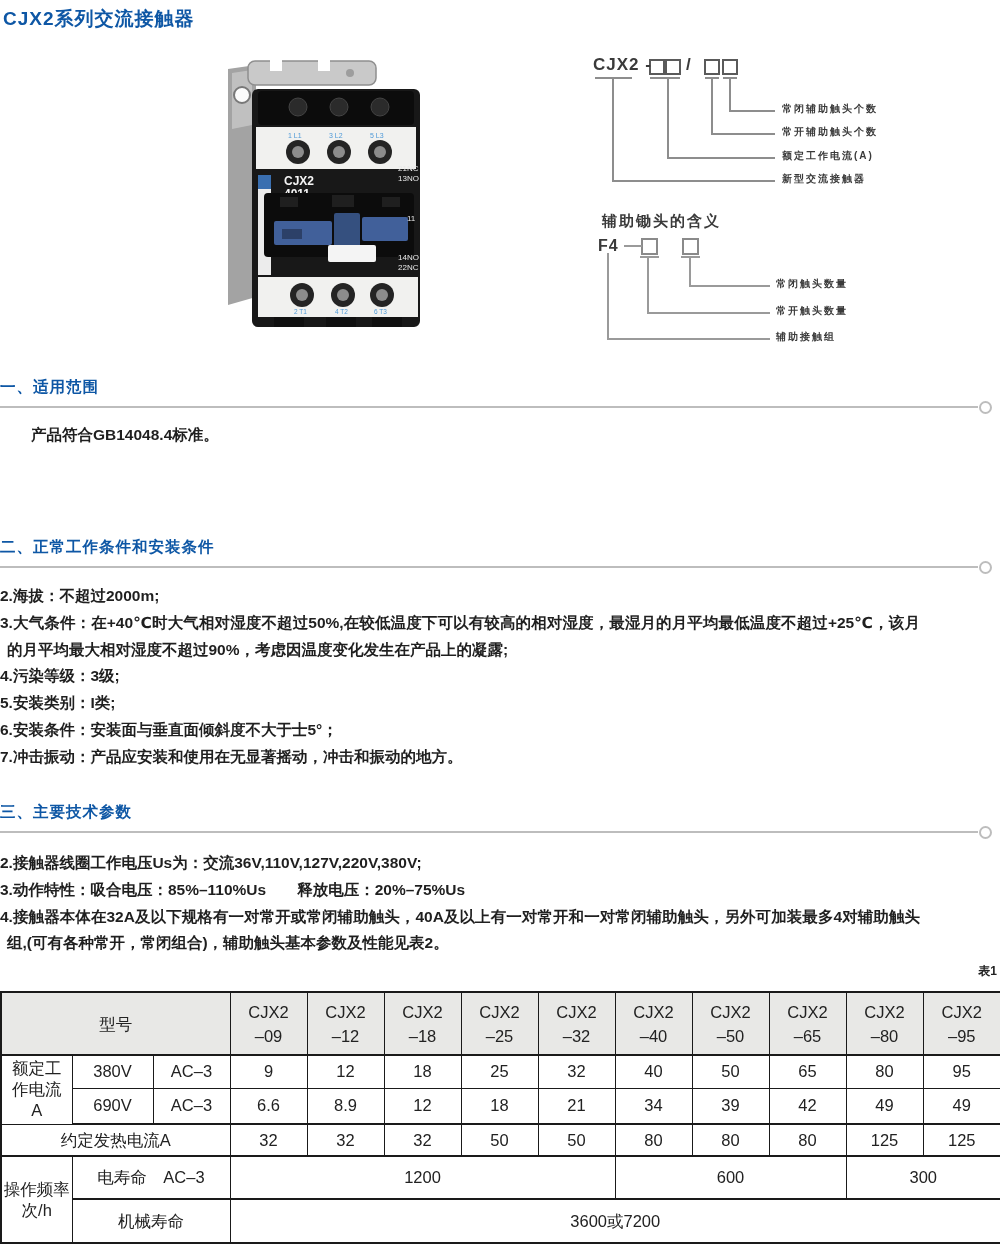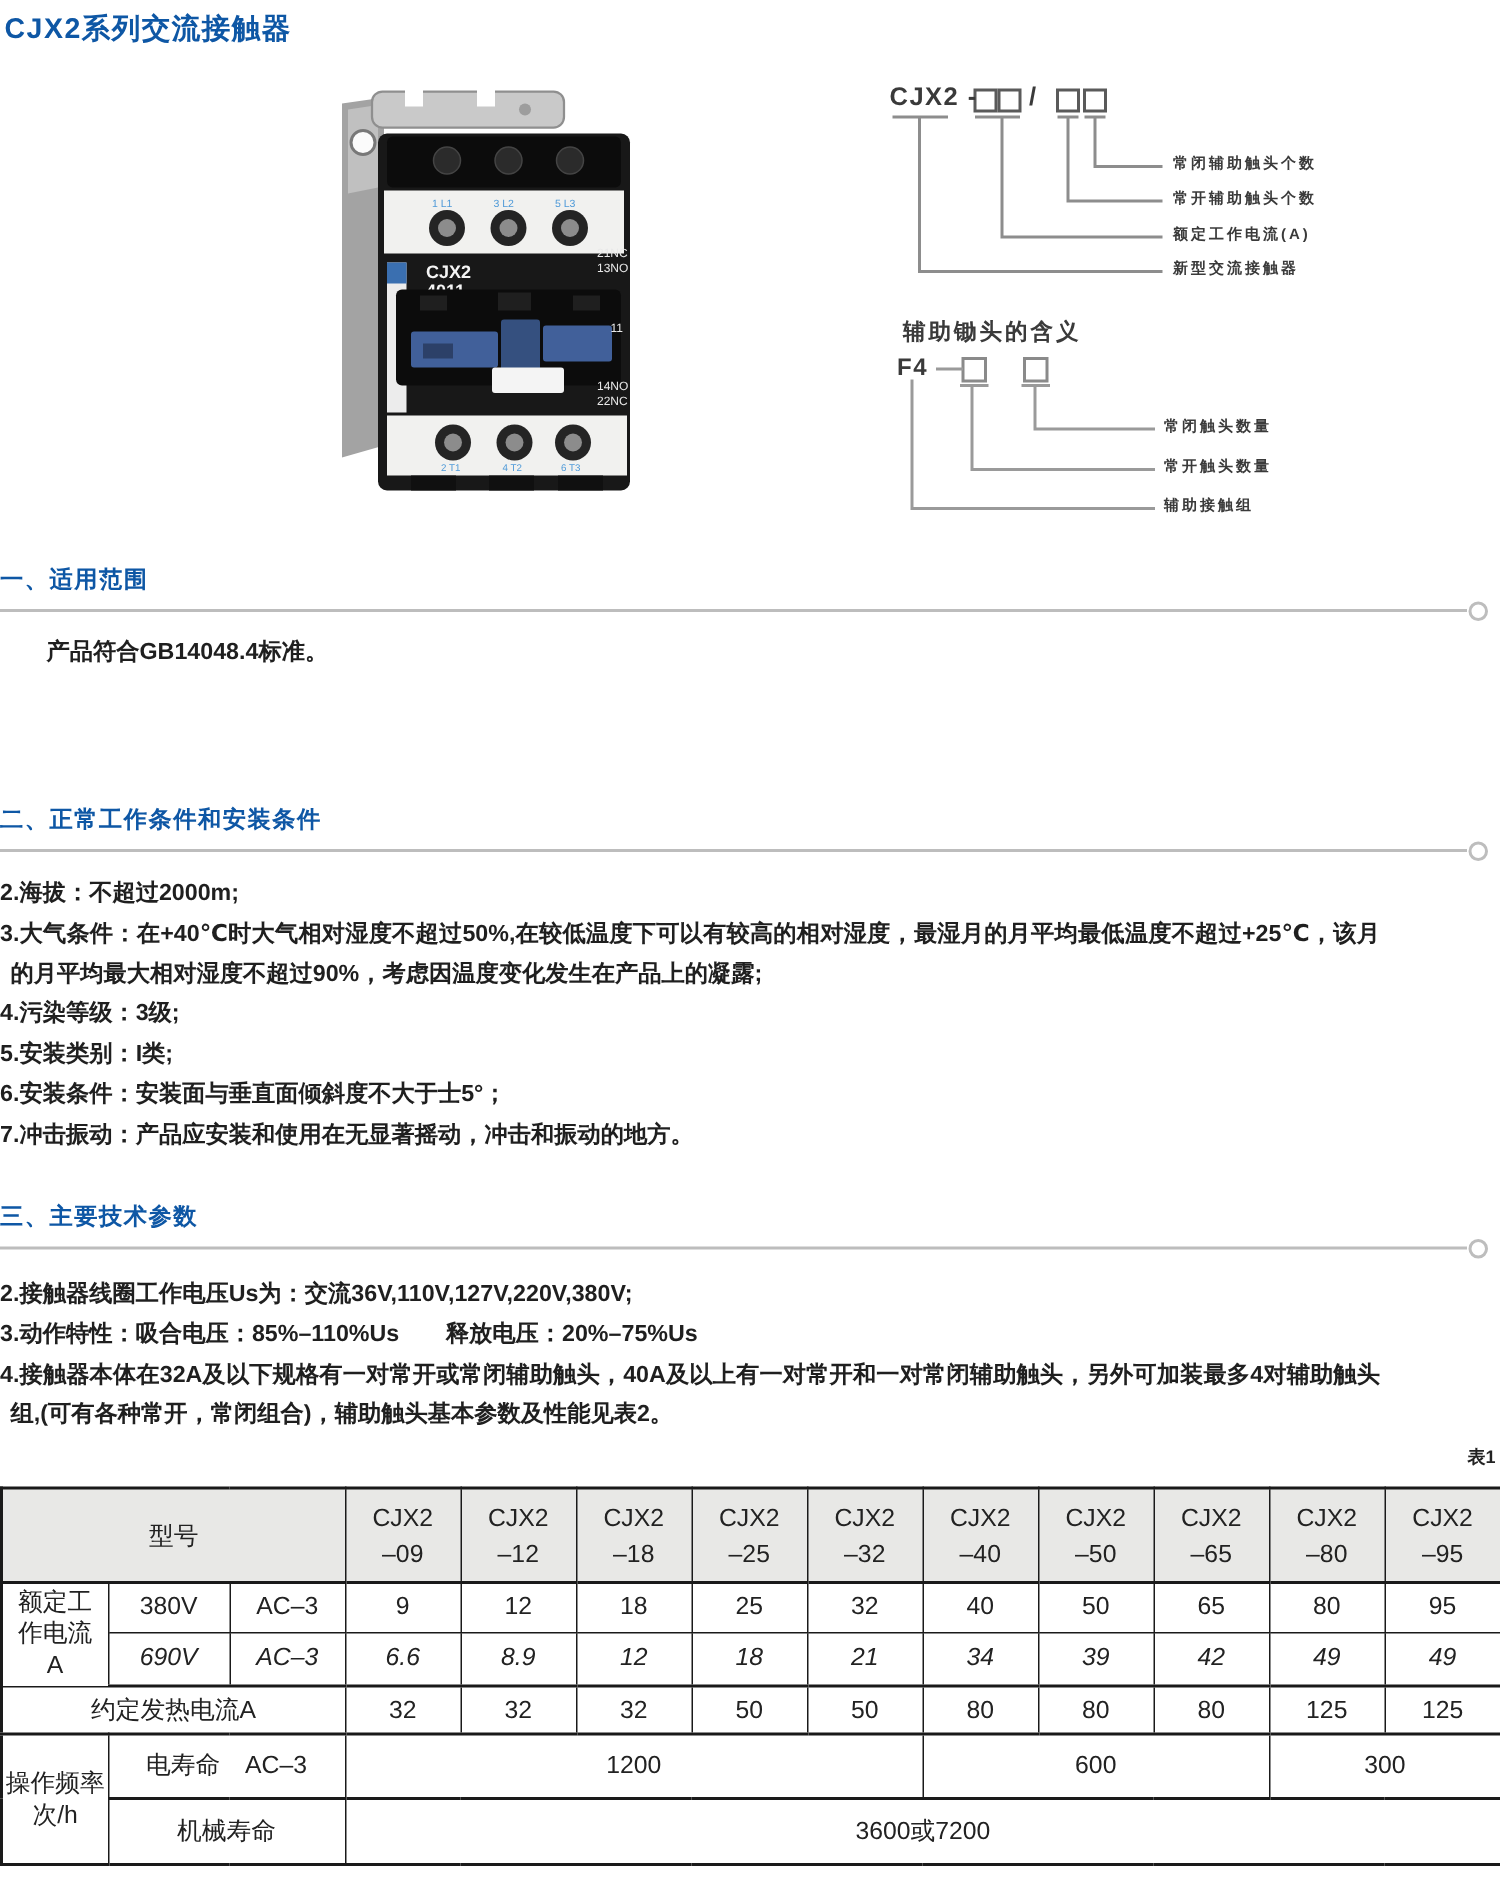--- a/index.html
+++ b/index.html
@@ -34,21 +34,21 @@
   table.spec{
     position:absolute;left:0;top:991px;width:1000px;table-layout:fixed;
     border-collapse:collapse;border:2px solid #1a1a1a;
   }
   table.spec td{
     border:1px solid #1a1a1a;text-align:center;vertical-align:middle;padding:0;
     font-size:16.5px;font-weight:500;color:#222;white-space:pre-line;line-height:21px;
   }
   tr.r-head{height:63px;}
   tr.r-head td{background:#e8e8e6;border-bottom-width:2px;line-height:24px;}
-  tr.r1{height:33px;} tr.r2{height:36px;font-style:italic;} tr.r3{height:32px;}
+  tr.r1{height:33px;} tr.r2{height:36px;} tr.r3{height:32px;}
   tr.r4{height:43px;} tr.r5{height:44px;}
   tr.r2 td{border-bottom-width:2px;}
   tr.r3 td{border-bottom-width:2px;}
   tr.r4 td{border-bottom-width:2px;}
   td.lbl{font-size:14.5px;line-height:19px;}
   td.lbl2{font-size:15px;line-height:20px;}
 </style>
 </head>
 <body>
 

